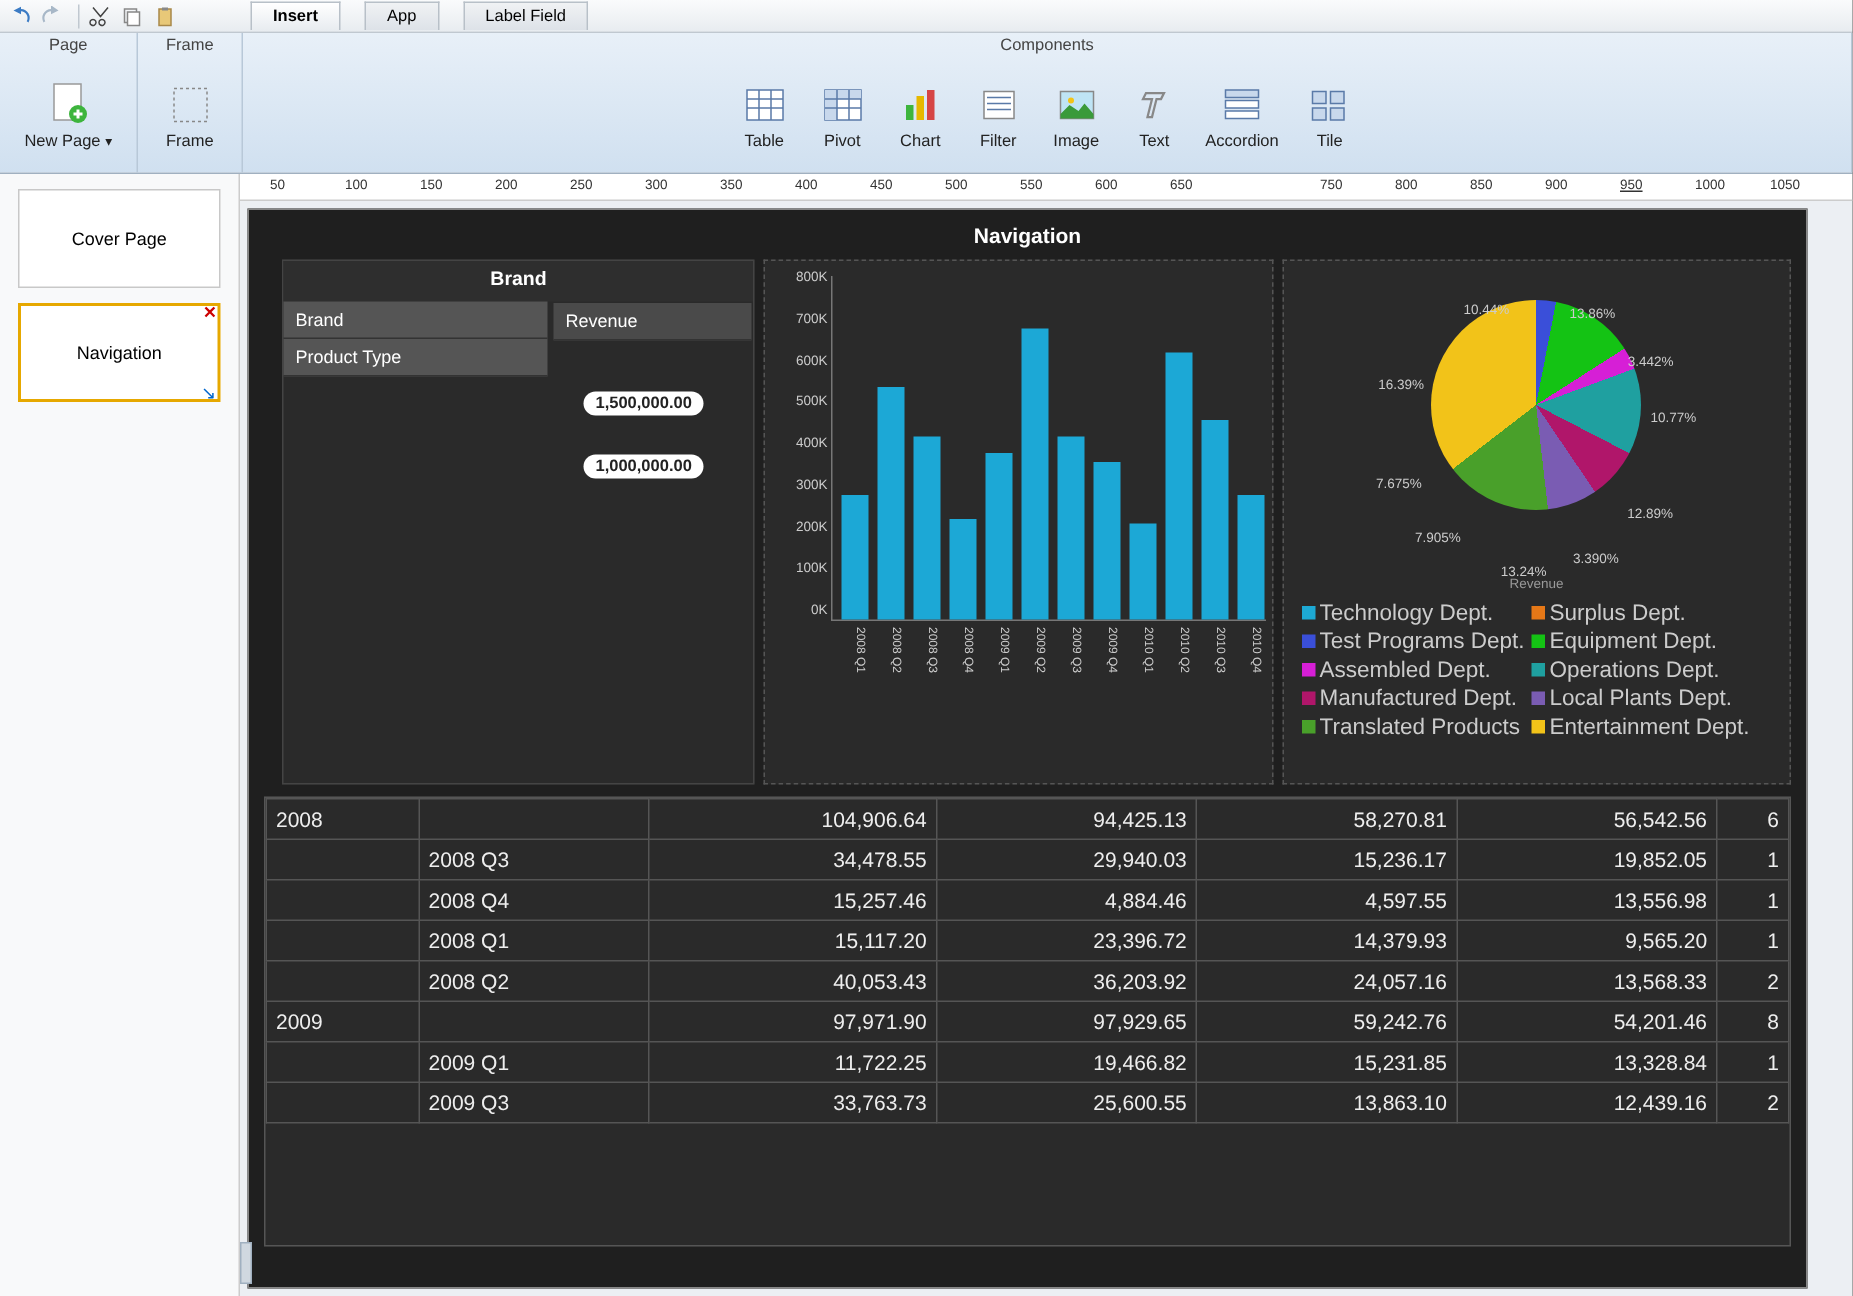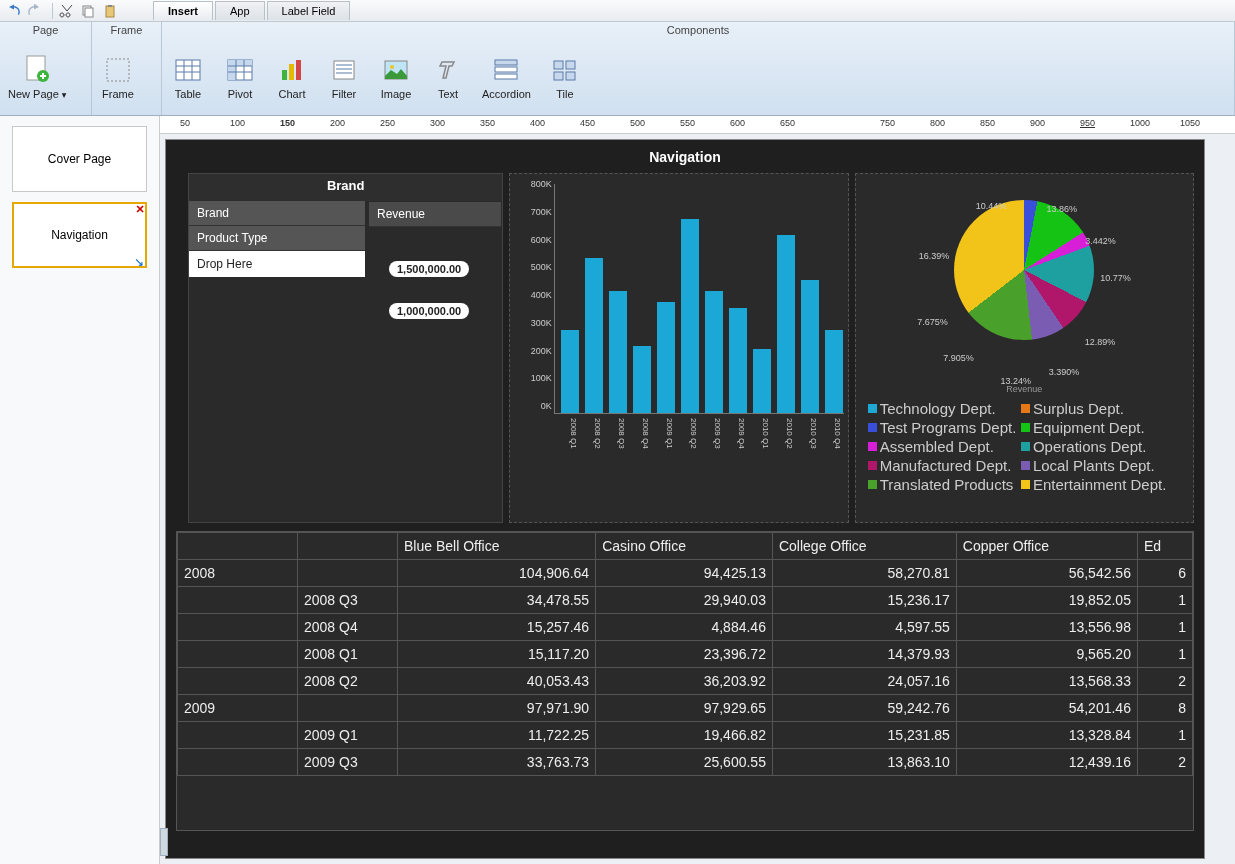--- a/index.html
+++ b/index.html
@@ -2,26 +2,26 @@
 <html><head>
 <meta charset="utf-8">
 <style>
 * { box-sizing: border-box; margin: 0; padding: 0; font-family: Arial, sans-serif; }
 body { background: #fff; width: 1235px; height: 864px; overflow: hidden; font-size: 11px; }
 
 
 .top-bar { height: 22px; background: linear-gradient(#fafbfc,#e8ecf0); border-bottom: 1px solid #c0c8d0; display: flex; align-items: center; padding-left: 4px; }
 .tb-icon { width: 18px; height: 18px; margin-right: 4px; display: inline-flex; align-items: center; justify-content: center; cursor: pointer; }
 .tb-sep { width: 1px; height: 16px; background: #c0c8d0; margin: 0 4px; }
-.tab { padding: 3px 14px; font-size: 11px; border: 1px solid #b8c0c8; border-bottom: none; background: linear-gradient(#f0f2f4,#dde2e8); margin-right: 2px; cursor: pointer; }
+.tab { padding: 3px 14px; font-size: 11px; border: 1px solid #b8c0c8; border-bottom: none; background: linear-gradient(#f0f2f4,#dde2e8); margin-right: 2px; cursor: pointer; margin-left: 14px; }
 .tab.active { background: linear-gradient(#fff,#e8ecf0); font-weight: bold; }
 
 
 .ribbon { height: 94px; background: linear-gradient(#e8f0f8,#d0e0f0); border-bottom: 1px solid #a0b0c0; display: flex; }
-.ribbon-group { border-right: 1px solid #b8c8d8; height: 100%; display: flex; flex-direction: column; }
+.ribbon-group { border-right: 1px solid #b8c8d8; height: 100%; display: flex; flex-direction: column; align-items: center; }
 .ribbon-group-label { font-size: 11px; text-align: center; padding: 2px 0; color: #444; }
 .ribbon-body { flex: 1; display: flex; align-items: center; }
 .ribbon-btn { display: flex; flex-direction: column; align-items: center; justify-content: center; padding: 2px 8px; cursor: pointer; min-width: 52px; }
 .ribbon-btn .ri-icon { width: 32px; height: 32px; display: flex; align-items: center; justify-content: center; margin-bottom: 2px; }
 .ribbon-btn span.lbl { font-size: 11px; color: #222; white-space: nowrap; }
 
 
 .main { display: flex; height: calc(864px - 22px - 94px); }
 .side-panel { width: 160px; background: #f8f9fa; border-right: 1px solid #ccc; padding: 10px 12px; position: relative; }
 .thumb { border: 1px solid #c8c8c8; height: 66px; margin-bottom: 10px; display: flex; align-items: center; justify-content: center; font-size: 12px; background: #fff; position: relative; cursor: pointer; }
@@ -235,21 +235,21 @@
       <span class="close-x">✕</span>
       <span>Navigation</span>
       <span class="arrow-in">↘</span>
     </div>
   </div>
 
   <div class="canvas-wrap">
     <div class="ruler" id="ruler">
         <div class="ruler-mark" style="left: 20px;">50</div>
         <div class="ruler-mark" style="left: 70px;">100</div>
-        <div class="ruler-mark" style="left: 120px; font-weight: bold;">150</div>
+        <div class="ruler-mark" style="left: 120px;">150</div>
         <div class="ruler-mark" style="left: 170px;">200</div>
         <div class="ruler-mark" style="left: 220px;">250</div>
         <div class="ruler-mark" style="left: 270px;">300</div>
         <div class="ruler-mark" style="left: 320px;">350</div>
         <div class="ruler-mark" style="left: 370px;">400</div>
         <div class="ruler-mark" style="left: 420px;">450</div>
         <div class="ruler-mark" style="left: 470px;">500</div>
         <div class="ruler-mark" style="left: 520px;">550</div>
         <div class="ruler-mark" style="left: 570px;">600</div>
         <div class="ruler-mark" style="left: 620px;">650</div>
@@ -268,21 +268,20 @@
         <div class="dash-title">Navigation</div>
         <div class="dash-row">
 
           <div class="panel brand-panel">
             <div class="brand-title">Brand</div>
             <div style="width:176px">
               <div id="dims-list">
                   <div class="dim-item">Brand</div>
                   <div class="dim-item">Product Type</div>
                 </div>
-              <div class="drop-here">Drop Here</div>
             </div>
             <div class="metric-col">
               <div class="metric-head">Revenue</div>
               <div style="height:26px"></div>
               <div class="pill">1,500,000.00</div>
               <div style="height:18px"></div>
               <div class="pill">1,000,000.00</div>
             </div>
           </div>
 
@@ -355,29 +354,20 @@
                 <div class="legend-item"><span class="legend-sw" style="background:#49a02a"></span>Translated Products</div>
                 <div class="legend-item"><span class="legend-sw" style="background:#f2c319"></span>Entertainment Dept.</div>
               </div>
           </div>
         </div>
 
         <div class="panel table-panel">
           <table class="data-table" id="data-table">
               <tbody>
                 <tr>
-                  <th style="width:120px"></th>
-                  <th style="width:100px"></th>
-                  <th>Blue Bell Office</th>
-                  <th>Casino Office</th>
-                  <th>College Office</th>
-                  <th>Copper Office</th>
-                  <th>Ed</th>
-                </tr>
-                <tr>
                   <td class="rh">2008</td>
                   <td class="rh"></td>
                   <td>104,906.64</td>
                   <td>94,425.13</td>
                   <td>58,270.81</td>
                   <td>56,542.56</td>
                   <td>6</td>
                 </tr>
                 <tr>
                   <td class="rh"></td>

